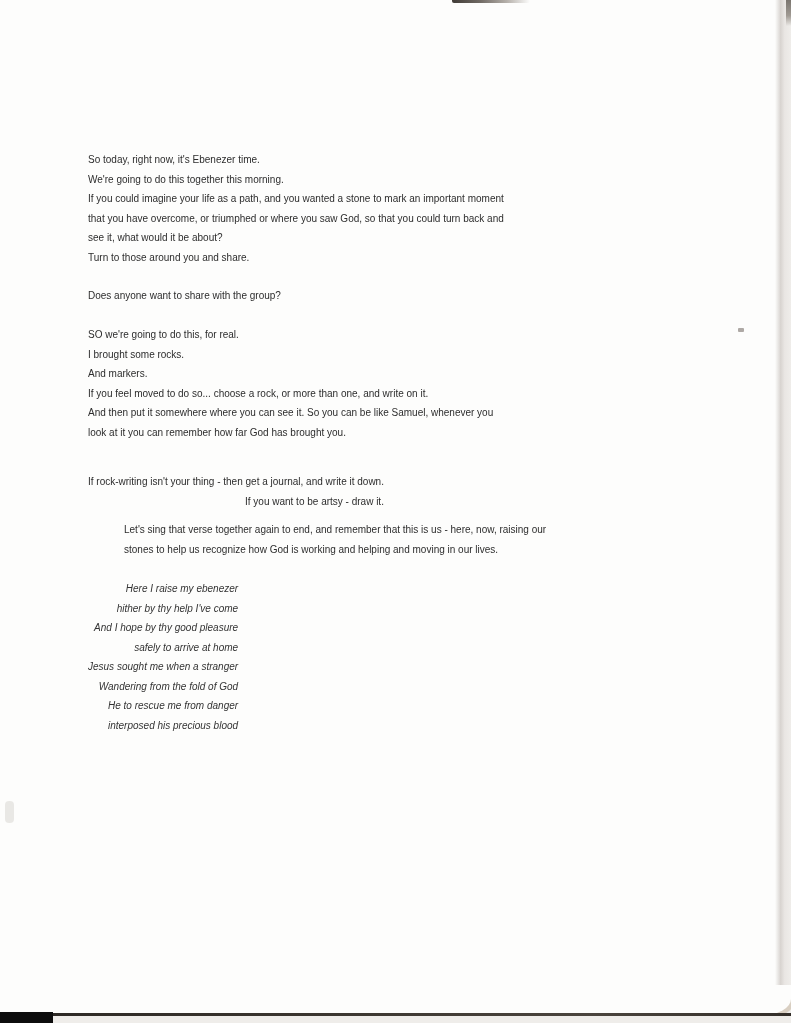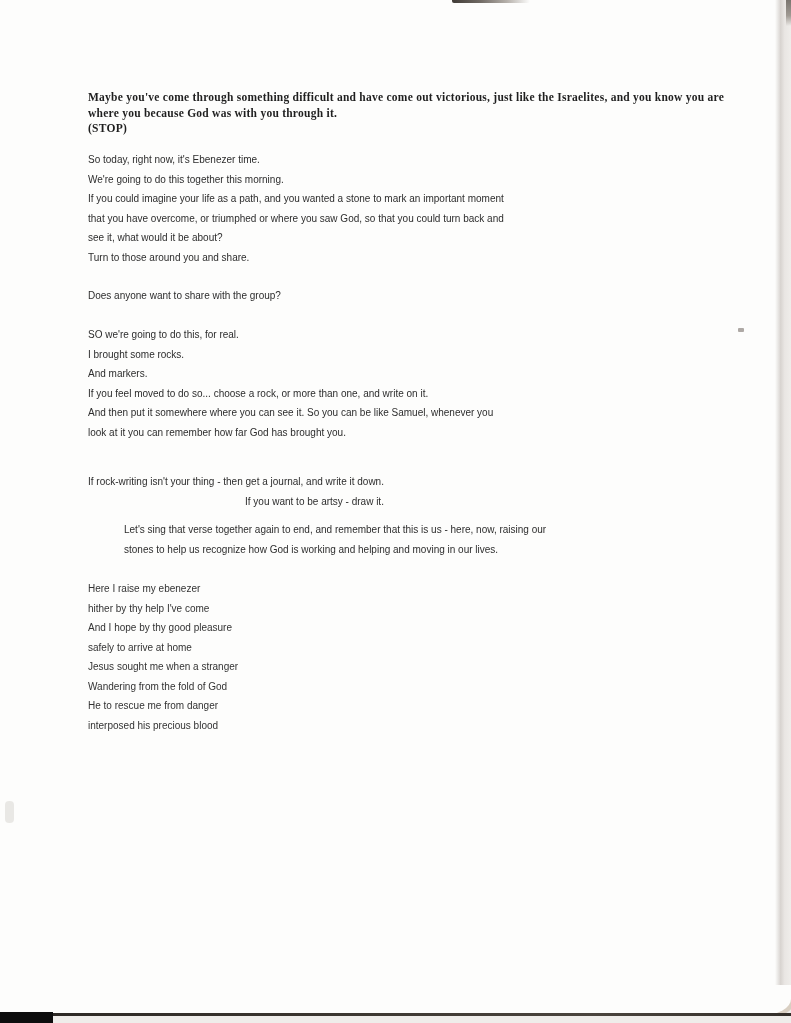--- a/index.html
+++ b/index.html
@@ -36,21 +36,23 @@
     line-height: 19.5px;
     color: #2d2d2d;
   }
   .p1 { top: 150px; }
   .p2 { top: 286px; text-align: right; }
   .p3 { top: 325px; }
   .p4 { top: 472px; text-align: right; }
   .p5 { top: 520px; margin-left: 36px; }
   .verse-block {
     top: 579px;
+    font-style: italic;
     color: #333333;
+    text-align: right;
   }
   
   .right-edge-shadow {
     position: absolute;
     top: 0; right: 0;
     width: 16px; height: 1023px;
     background: linear-gradient(to right, rgba(253,253,252,0) 0%, #d8d4d0 35%, #e9e6e3 60%, #efedea 100%);
   }
   .right-edge-dark-top {
     position: absolute;
@@ -112,23 +114,20 @@
 <body>
 
 <div class="scan-page">
 
   <div class="right-edge-shadow"></div>
   <div class="right-edge-dark-top"></div>
   <div class="top-smudge"></div>
   <div class="mid-right-speck"></div>
   <div class="left-edge-smudge"></div>
 
-  <div class="txt intro-para">Maybe you've come through something difficult and have come out victorious, just like the Israelites, and you know you are
-where you because God was with you through it.
-(STOP)</div>
 
   <div class="txt body-para p1">So today, right now, it's Ebenezer time.
 We're going to do this together this morning.
 If you could imagine your life as a path, and you wanted a stone to mark an important moment
 that you have overcome, or triumphed or where you saw God, so that you could turn back and
 see it, what would it be about?
 Turn to those around you and share.</div>
   <div class="txt body-para p2">Does anyone want to share with the group?</div>
   <div class="txt body-para p3">SO we're going to do this, for real.
 I brought some rocks.

